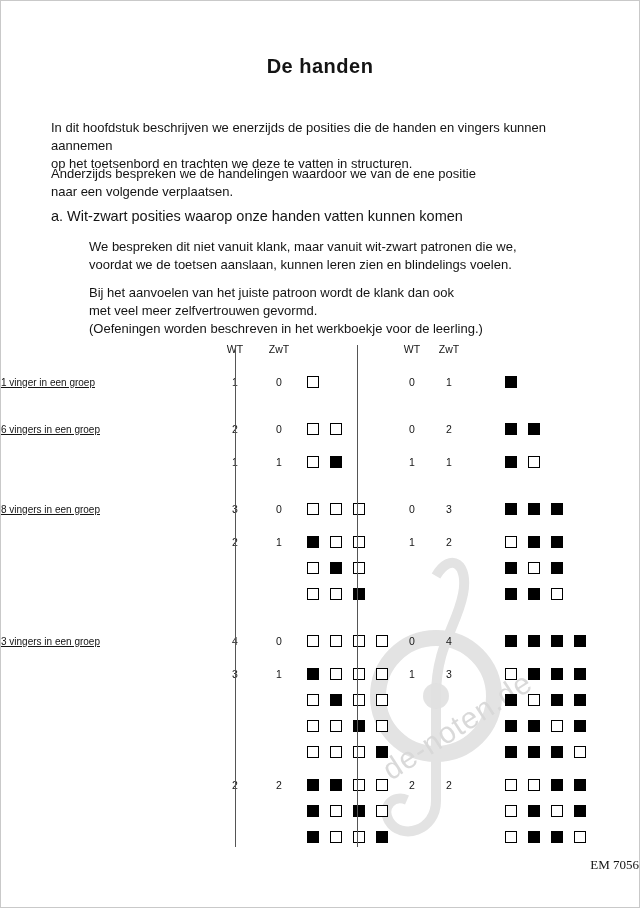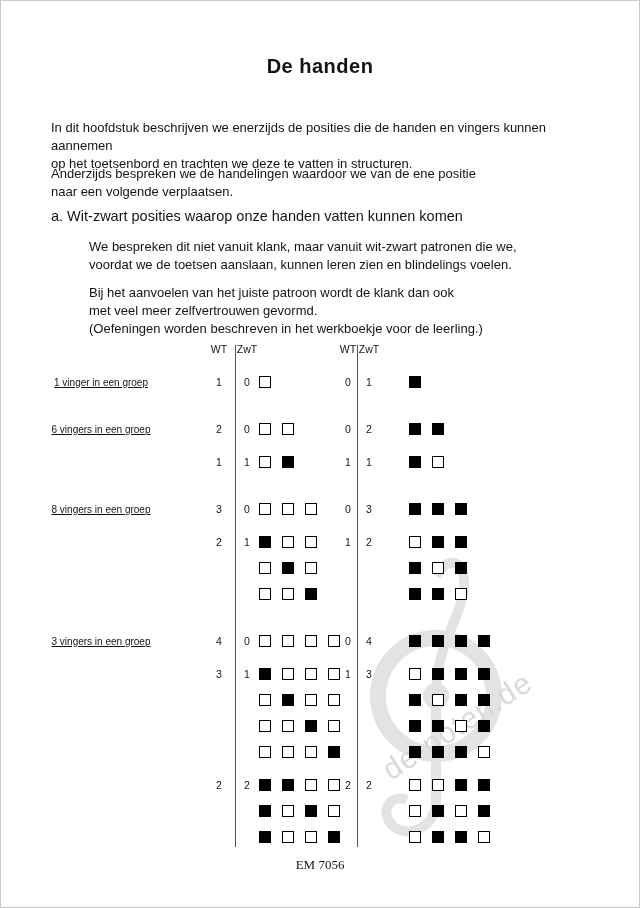--- a/index.html
+++ b/index.html
@@ -19,41 +19,41 @@
   .heading{position:absolute;left:50px;top:207px;font-size:14.5px;}
   .p3{left:88px;top:237px;}
   .p4{left:88px;top:283px;}
 
   .watermark{position:absolute;left:330px;top:545px;width:230px;height:310px;z-index:0;}
 
   .diagram{position:absolute;left:0;top:340px;width:640px;z-index:1;}
   .vline{position:absolute;top:4px;height:502px;width:1px;background:#555;}
   .vline-left{left:234px;}
   .vline-right{left:356px;}
-  .drow{display:flex;align-items:center;height:26px;}
+  .drow{display:flex;align-items:center;height:26px;gap:16px;}
   .hdrrow{height:16px;}
   .hdr{font-size:9.5px;}
   .group-start{margin-top:21px;}
   #diagram-body .group-start:first-child{margin-top:12px;}
   .section-start{margin-top:7px;}
-  .c-label{width:202px;flex:none;text-align:center;padding-right:2px;box-sizing:border-box;font-size:10px;}
+  .c-label{width:202px;flex:none;text-align:left;padding-right:2px;box-sizing:border-box;font-size:10px;}
   .group-label{text-decoration:underline;}
   .c-num{flex:none;text-align:center;font-size:10.5px;}
   .c-lwt{width:32px;}
   .c-lzwt{width:24px;}
   .c-rwt{width:18px;}
   .c-rzwt{width:24px;}
   .c-sq{display:flex;gap:11px;flex:none;align-items:center;}
   .c-lsq{width:80px;}
   .c-rsq{margin-left:28px;}
   .square{width:12px;height:12px;border:1px solid #000;box-sizing:border-box;flex:none;}
   .square.black{background:#000;}
   .square.white{background:#fff;}
 
-  .footer{position:absolute;top:856px;left:0;width:100%;text-align:center;
+  .footer{position:absolute;top:856px;left:0;width:100%;text-align:right;
     font-family:"Liberation Serif", serif;font-size:13px;}
 </style>
 </head>
 <body>
 
 <div class="page">
 
   <h1 class="title">De handen</h1>
 
   <p class="para p1">In dit hoofdstuk beschrijven we enerzijds de posities die de handen en vingers kunnen aannemen

